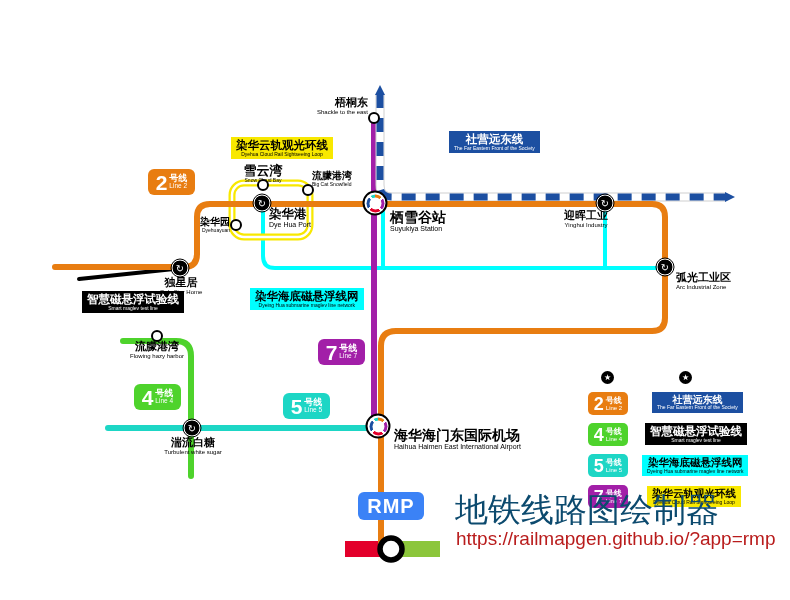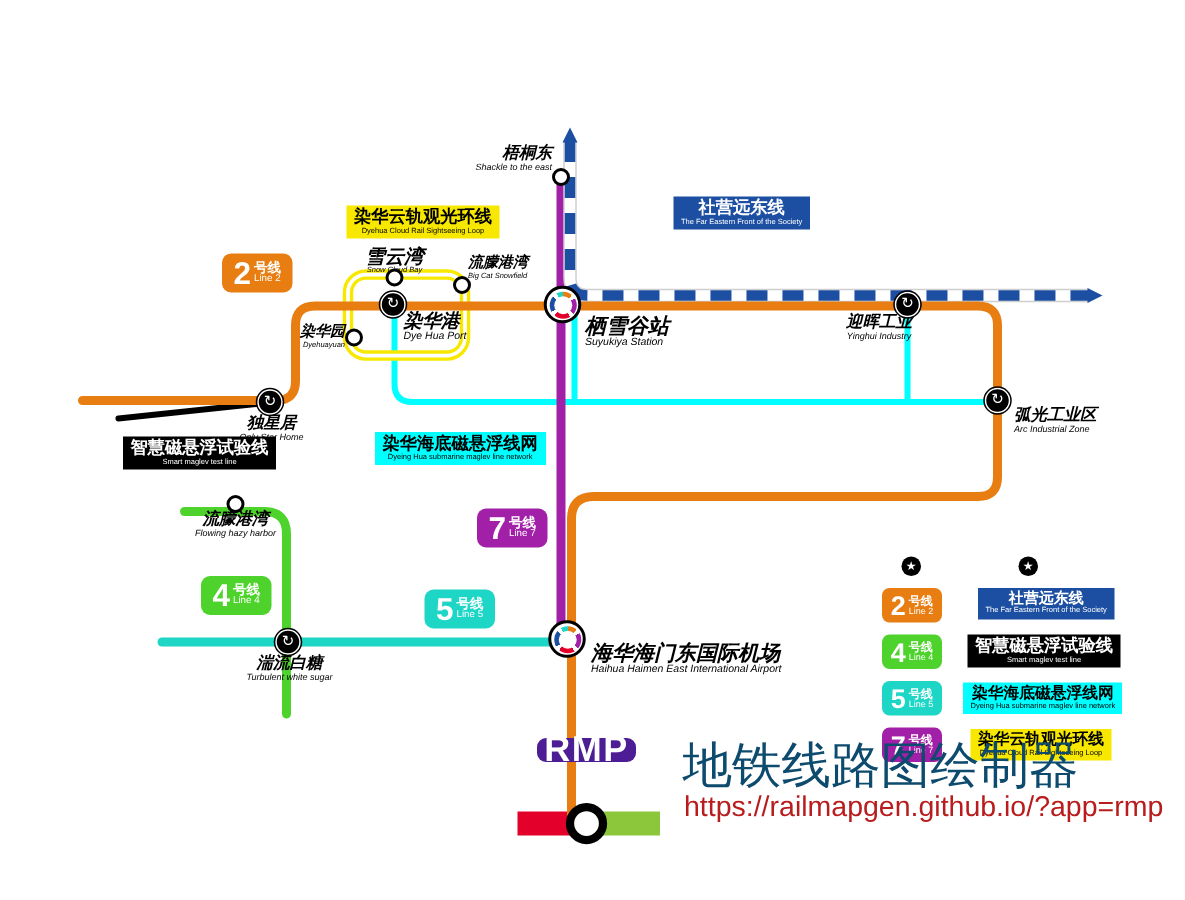--- a/index.html
+++ b/index.html
@@ -1,20 +1,20 @@
 <!DOCTYPE html>
 <html><head>
 <meta charset="utf-8">
 <style>
   html,body{margin:0;padding:0;background:#fff;}
   #stage{position:relative;width:790px;height:600px;background:#fff;overflow:hidden;
          font-family:"Liberation Sans","DejaVu Sans",sans-serif;}
   svg.map{position:absolute;left:0;top:0;z-index:1;}
   
-  .slabel{position:absolute;z-index:3;color:#000;line-height:1.05;white-space:nowrap;font-style:italic;}
+  .slabel{position:absolute;z-index:3;color:#000;line-height:1.05;white-space:nowrap;}
   .slabel .s-cn{font-size:11px;font-weight:bold;}
   .slabel .s-en{font-size:6px;font-weight:normal;}
   .slabel.lg .s-cn{font-size:14px;}
   .slabel.lg .s-en{font-size:7px;}
   .slabel.ctr{text-align:center;transform:translateX(-50%);}
   .slabel.rgt{text-align:right;transform:translateX(-100%);}
   
   .dot{position:absolute;z-index:4;width:8px;height:8px;background:#fff;border:2px solid #000;
        border-radius:50%;transform:translate(-50%,-50%);}
   .swirl{position:absolute;z-index:4;width:15px;height:15px;background:#000;border:1.5px solid #fff;
@@ -38,23 +38,23 @@
   .badge.sm .b-cn{font-size:8px;}
   .badge.sm .b-en{font-size:6px;}
   
   .lbox{position:absolute;z-index:5;text-align:center;line-height:1.1;padding:2px 5px;white-space:nowrap;}
   .lbox .l-cn{font-size:11.5px;font-weight:bold;}
   .lbox .l-en{font-size:5px;}
   
   .star{position:absolute;z-index:5;width:13px;height:13px;border-radius:50%;background:#000;color:#fff;
         display:flex;align-items:center;justify-content:center;font-size:8px;line-height:1;}
   
-  .rmp-box{position:absolute;z-index:6;left:358px;top:492px;width:66px;height:16px;background:#4c1d95;
+  .rmp-box{position:absolute;z-index:6;left:358px;top:492px;width:66px;height:28px;background:#3b82f6;
         border-radius:6px;color:#fff;display:flex;align-items:center;justify-content:center;
-        font-size:24px;font-weight:bold;letter-spacing:1px;}
+        font-size:20px;font-weight:bold;letter-spacing:1px;}
   .app-title{position:absolute;z-index:6;left:455px;top:488px;font-size:33px;color:#0c4a6e;white-space:nowrap;}
   .app-url{position:absolute;z-index:6;left:456px;top:528px;font-size:19px;color:#b91c1c;white-space:nowrap;}
 </style>
 </head>
 <body>
 
 <div id="stage">
 
   <svg class="map" width="790" height="600" viewBox="0 0 790 600">
 

